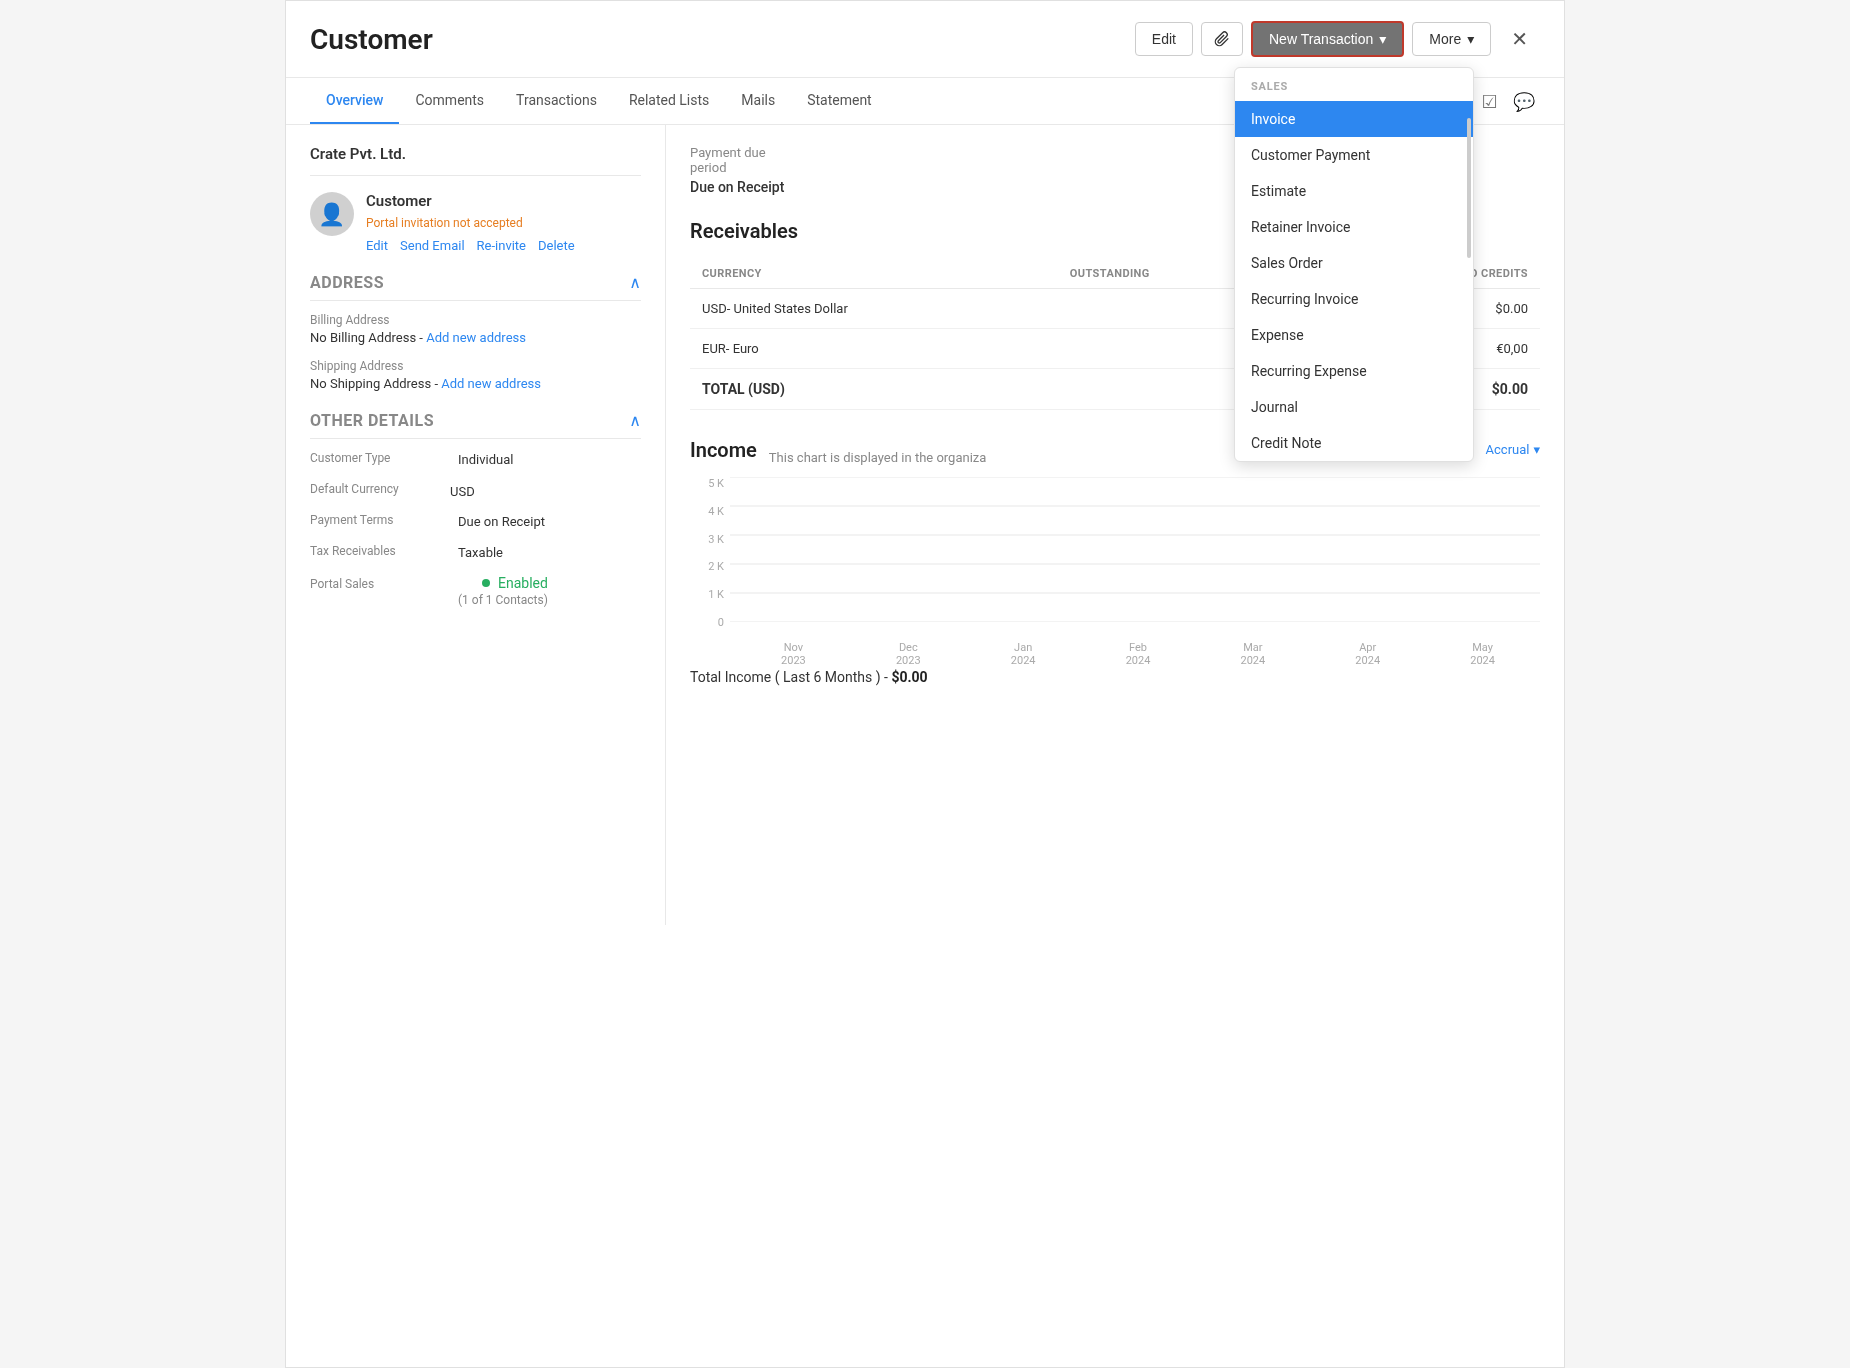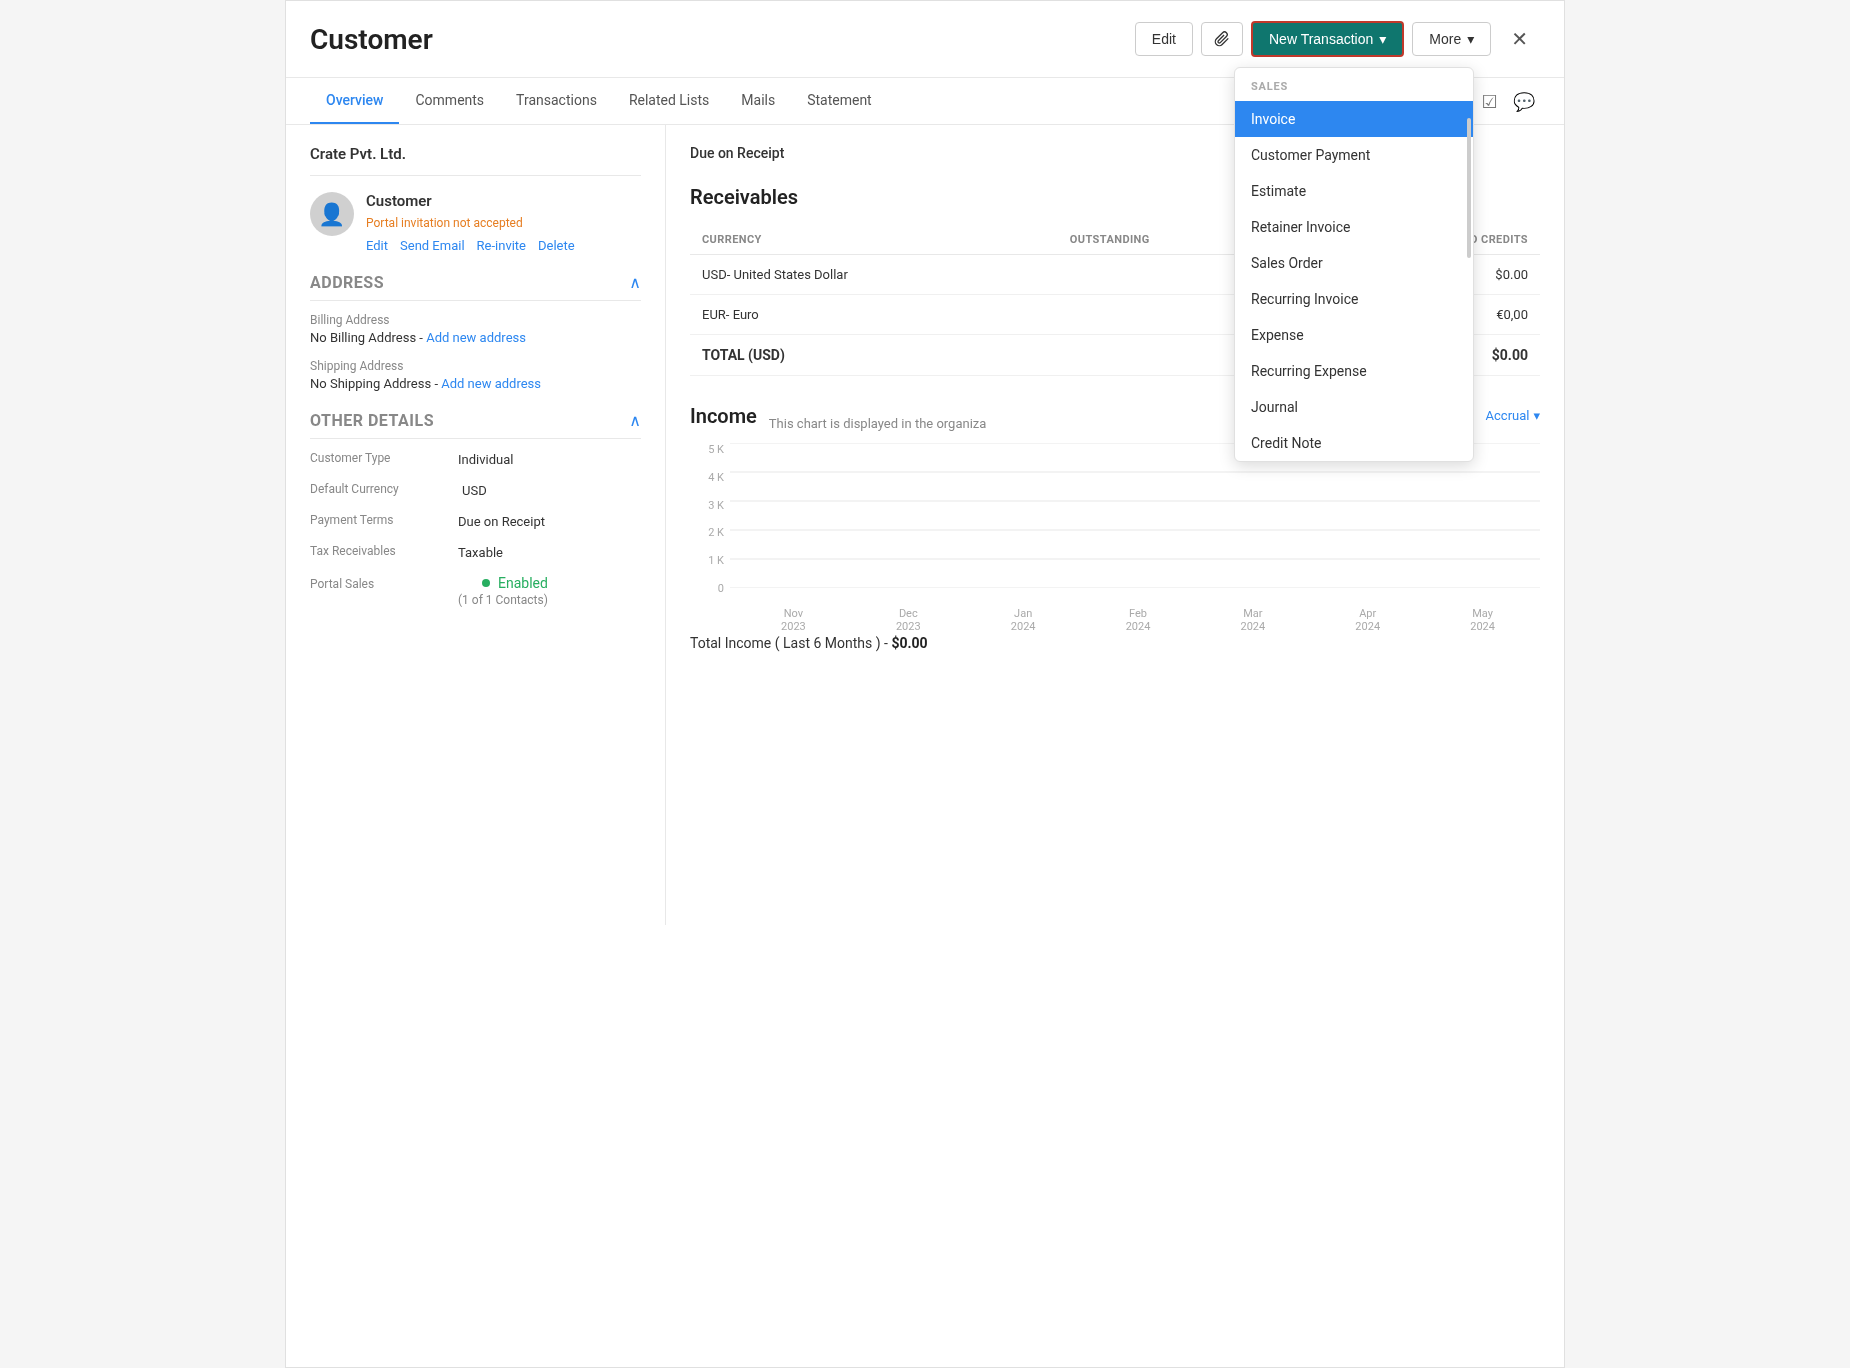--- a/index.html
+++ b/index.html
@@ -43,21 +43,21 @@
       font-size: 14px;
       font-weight: 500;
       border: 1px solid #ccc;
       background: #fff;
       color: #333;
       display: inline-flex;
       align-items: center;
       gap: 6px;
     }
     .btn-primary {
-      background: #0f766e;
+      background: #737373;
       color: #fff;
       border: 2px solid #c0392b;
       padding: 8px 16px;
     }
     .btn-icon {
       padding: 8px 12px;
       min-width: 40px;
       justify-content: center;
     }
     .close-btn {
@@ -449,21 +449,21 @@
         <span class="section-toggle">∧</span>
       </div>
 
       <div class="field-row">
         <div style="display:flex; gap:8px; align-items:center;">
           <span class="field-label" style="width:140px; flex-shrink:0;">Customer Type</span>
           <span class="field-value">Individual</span>
         </div>
       </div>
       <div class="field-row">
-        <div style="display:flex; gap:12px; align-items:center;">
+        <div style="display:flex; gap:0; align-items:flex-end;">
           <span class="field-label" style="width:140px; flex-shrink:0;">Default Currency</span>
           <span class="field-value">USD</span>
         </div>
       </div>
       <div class="field-row">
         <div style="display:flex; gap:8px; align-items:center;">
           <span class="field-label" style="width:140px; flex-shrink:0;">Payment Terms</span>
           <span class="field-value">Due on Receipt</span>
         </div>
       </div>
@@ -482,20 +482,21 @@
               <span class="enabled-text">Enabled</span>
             </div>
             <div style="font-size:12px; color:#888; margin-top:2px;">(1 of 1 Contacts)</div>
           </div>
         </div>
       </div>
     </div>
 
     <div class="right-panel">
       <div class="payment-section">
+        <div class="payment-label">Payment due<br>period</div>
         <div class="payment-value">Due on Receipt</div>
       </div>
 
       <div class="receivables-title">Receivables</div>
 
       <table class="receivables-table">
         <thead>
           <tr>
             <th>CURRENCY</th>
             <th>OUTSTANDING</th>

